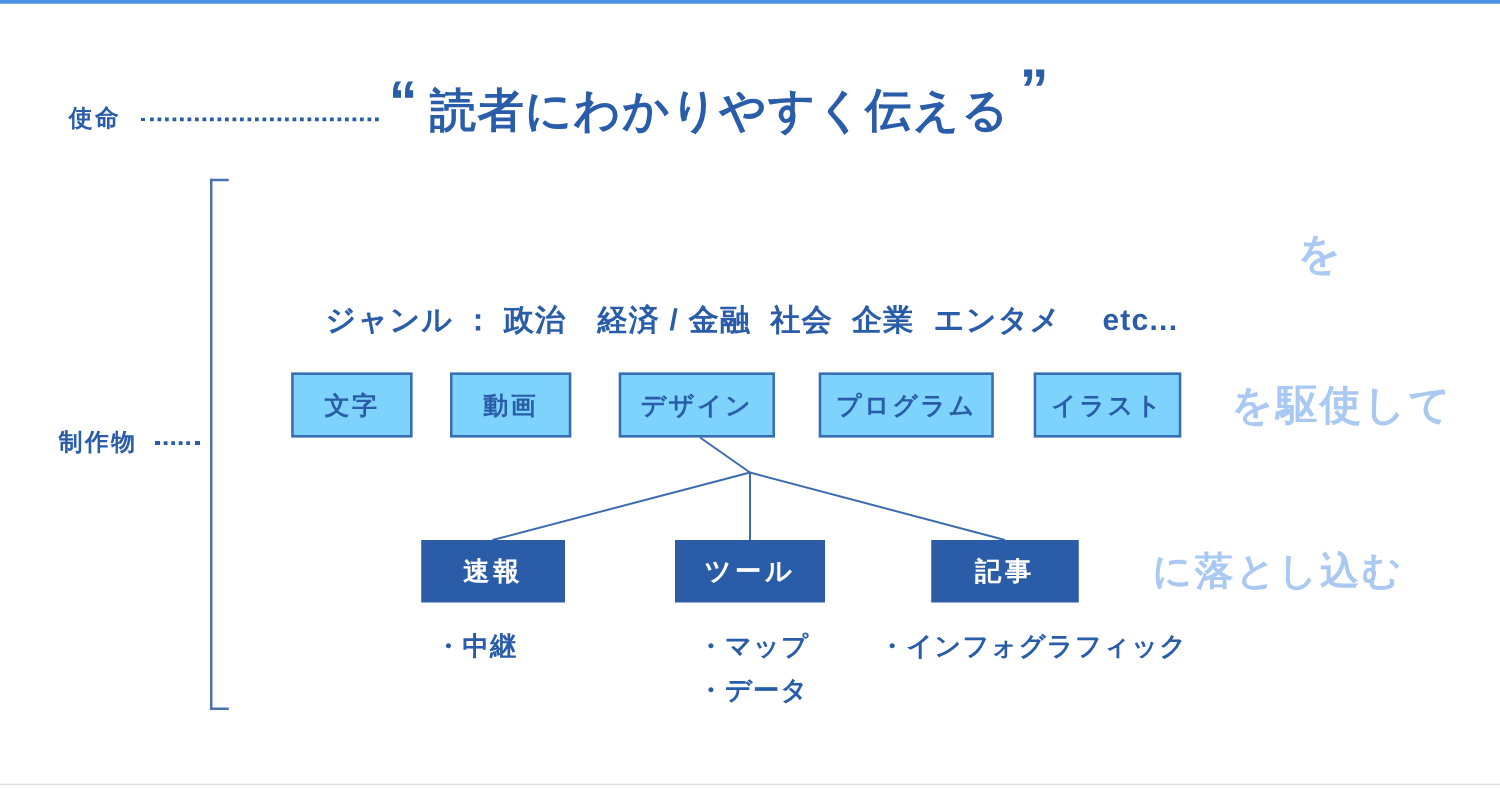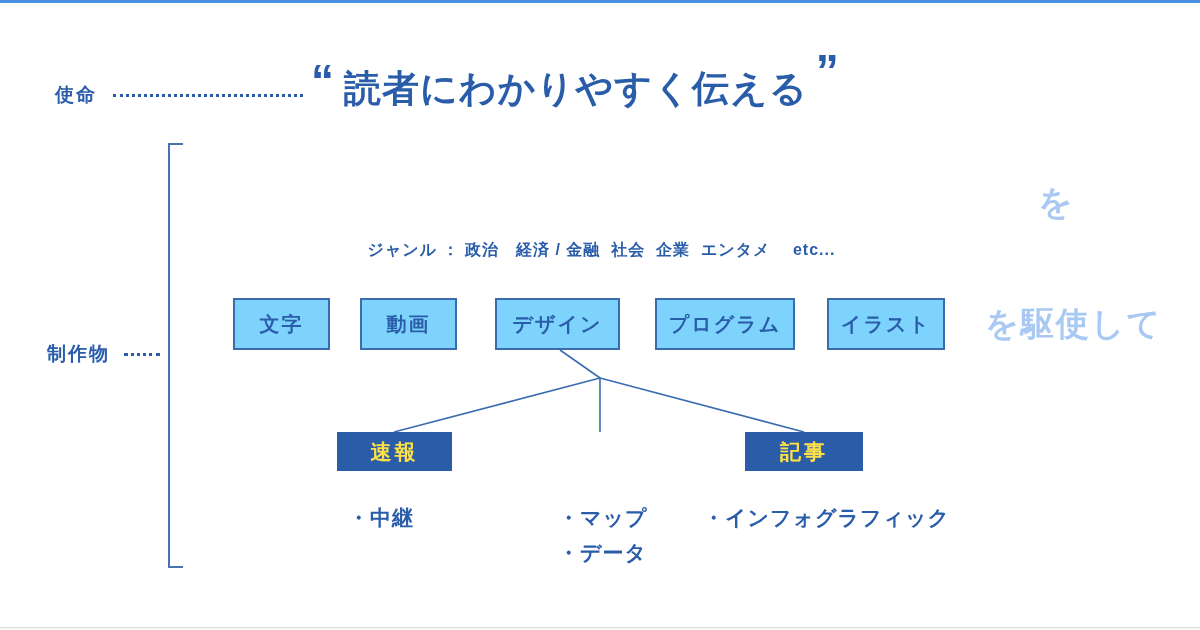--- a/index.html
+++ b/index.html
@@ -38,37 +38,37 @@
   .banner{position:absolute;left:195px;top:175px;width:813px;height:48px;background:var(--fill);
     display:flex;align-items:center;justify-content:center;}
   .banner-text{color:#ffffff;font-size:21px;font-weight:bold;letter-spacing:3px;}
   .particle{position:absolute;color:var(--soft);font-weight:bold;}
   .particle.wo{left:1038px;top:180px;font-size:34px;}
   .particle.kushi{left:985px;top:302px;font-size:33px;letter-spacing:2px;}
   .particle.otoshi{left:922px;top:436px;font-size:31px;letter-spacing:2px;}
 
   
   .genre{position:absolute;left:195px;top:240px;width:813px;text-align:center;
-    font-size:16px;font-weight:bold;color:var(--ink);letter-spacing:1px;white-space:pre;}
+    font-size:24px;font-weight:bold;color:var(--ink);letter-spacing:1px;white-space:pre;}
 
   
   .skill{position:absolute;top:298px;height:52px;background:#7dd3fc;border:2px solid var(--line);
     display:flex;align-items:center;justify-content:center;font-size:20px;font-weight:bold;color:var(--ink);letter-spacing:2px;}
   .skill.s0{left:233px;width:97px;}
   .skill.s1{left:360px;width:97px;}
   .skill.s2{left:495px;width:125px;}
   .skill.s3{left:655px;width:140px;}
   .skill.s4{left:827px;width:118px;}
 
   
   .tree{position:absolute;left:0;top:0;width:1200px;height:630px;pointer-events:none;}
 
   
-  .output-box{position:absolute;top:432px;height:39px;background:var(--fill);
-    display:flex;align-items:center;justify-content:center;color:#fde047;font-size:21px;font-weight:bold;letter-spacing:3px;}
+  .output-box{position:absolute;top:432px;height:50px;background:var(--fill);
+    display:flex;align-items:center;justify-content:center;color:#ffffff;font-size:21px;font-weight:bold;letter-spacing:3px;}
   .output-box.o0{left:337px;width:115px;}
   .output-box.o1{left:540px;width:120px;}
   .output-box.o2{left:745px;width:118px;}
 
   
   .bullets{position:absolute;top:500px;font-size:21px;font-weight:bold;color:var(--ink);line-height:35px;letter-spacing:1px;}
   .bullets.b0{left:348px;}
   .bullets.b1{left:558px;}
   .bullets.b2{left:703px;}
 </style>
@@ -103,28 +103,30 @@
   <div class="particle kushi">を駆使して</div>
 
   <svg class="tree" viewBox="0 0 1200 630" xmlns="http://www.w3.org/2000/svg">
     <line x1="560" y1="350" x2="600" y2="378" stroke="#3b6cb0" stroke-width="1.6"></line>
     <line x1="600" y1="378" x2="394" y2="432" stroke="#3b6cb0" stroke-width="1.6"></line>
     <line x1="600" y1="378" x2="600" y2="432" stroke="#3b6cb0" stroke-width="1.6"></line>
     <line x1="600" y1="378" x2="804" y2="432" stroke="#3b6cb0" stroke-width="1.6"></line>
   </svg>
 
   <div class="output-box o0">速報</div>
+  <div class="output-box o1">ツール</div>
   <div class="output-box o2">記事</div>
 
   <div class="bullets b0">
     <div>・中継</div>
   </div>
   <div class="bullets b1">
     <div>・マップ</div>
     <div>・データ</div>
   </div>
   <div class="bullets b2">
     <div>・インフォグラフィック</div>
   </div>
 
+  <div class="particle otoshi">に落とし込む</div>
 
   <div class="bottom-strip"></div>
 </div>
 
 </body></html>

